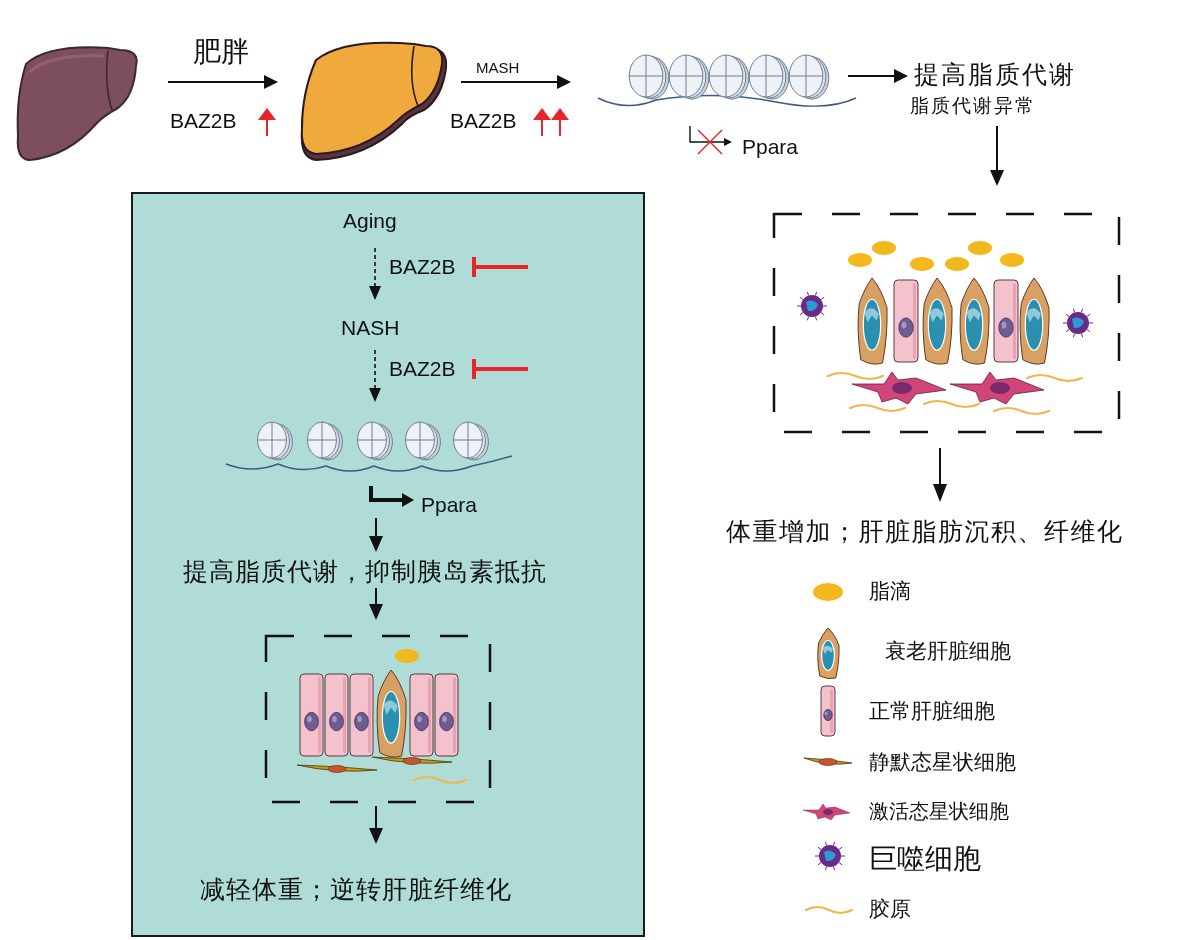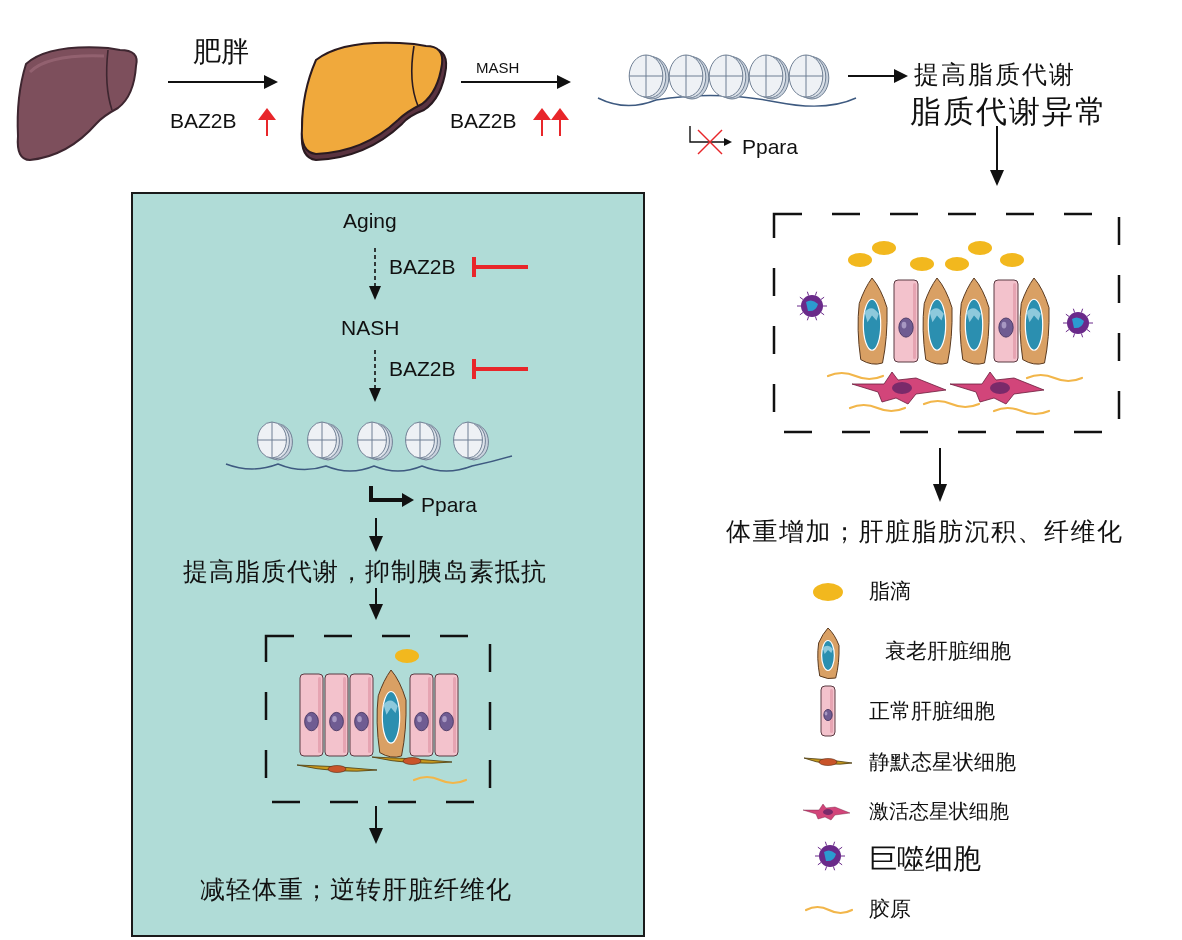--- a/index.html
+++ b/index.html
@@ -95,21 +95,21 @@
   <line x1="10" y1="6" x2="34" y2="30" stroke="#e8262a" stroke-width="1.4"></line>
   <line x1="34" y1="6" x2="10" y2="30" stroke="#e8262a" stroke-width="1.4"></line>
 </svg>
 <div class="txt en" style="left:742px;top:136px;font-size:21px;">Ppara</div>
 
 <svg width="80" height="20" style="left:848px;top:66px">
   <line x1="0" y1="10" x2="50" y2="10" stroke="#111" stroke-width="2"></line>
   <polygon points="46,3 60,10 46,17" fill="#111"></polygon>
 </svg>
 <div class="txt" style="left:914px;top:62px;font-size:25px;letter-spacing:2px;">提高脂质代谢</div>
-<div class="txt" style="left:910px;top:96px;font-size:31px;letter-spacing:2px;text-align:right;">脂质代谢异常</div>
+<div class="txt" style="left:910px;top:96px;font-size:19px;letter-spacing:2px;text-align:right;">脂质代谢异常</div>
 <svg width="20" height="70" style="left:987px;top:126px">
   <line x1="10" y1="0" x2="10" y2="48" stroke="#111" stroke-width="2"></line>
   <polygon points="3,44 10,60 17,44" fill="#111"></polygon>
 </svg>
 
 <svg id="right-tissue" width="360" height="230" style="left:772px;top:208px">
     <rect x="2" y="6" width="345" height="218" fill="none" stroke="#111" stroke-width="2.5" stroke-dasharray="28,30"></rect>
     <ellipse cx="88" cy="52" rx="12" ry="7" fill="#f2b81e"></ellipse>
     <ellipse cx="112" cy="40" rx="12" ry="7" fill="#f2b81e"></ellipse>
     <ellipse cx="150" cy="56" rx="12" ry="7" fill="#f2b81e"></ellipse>

